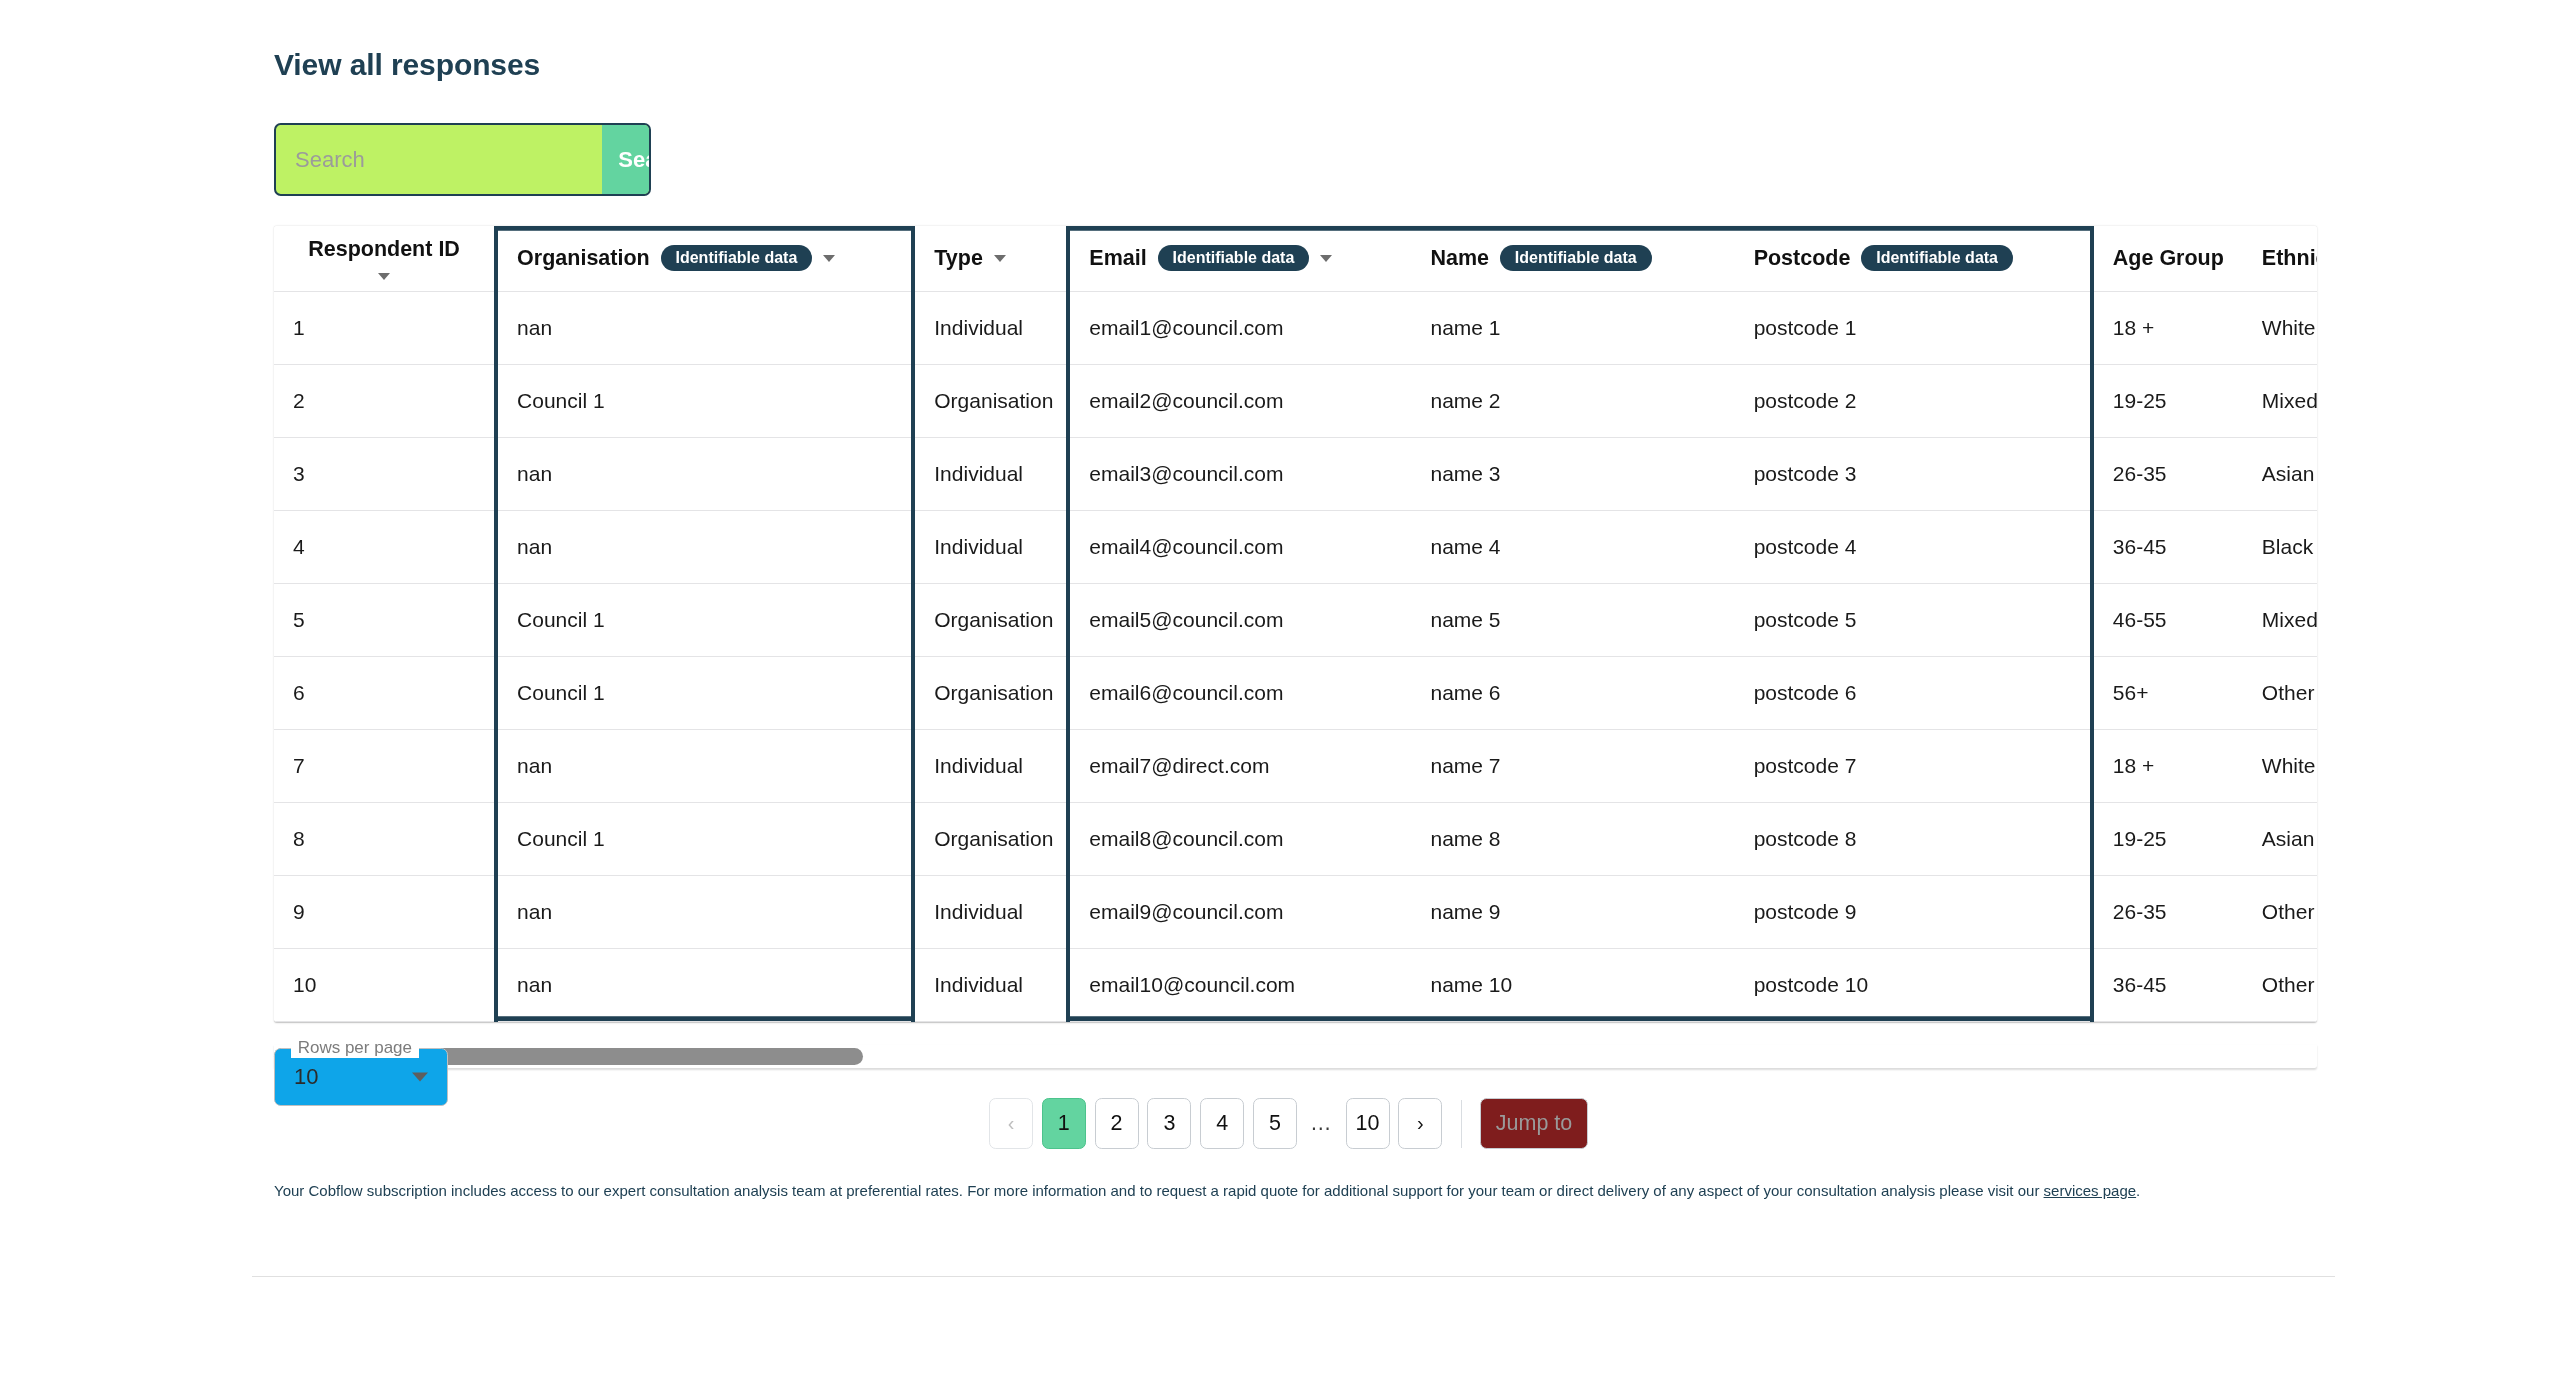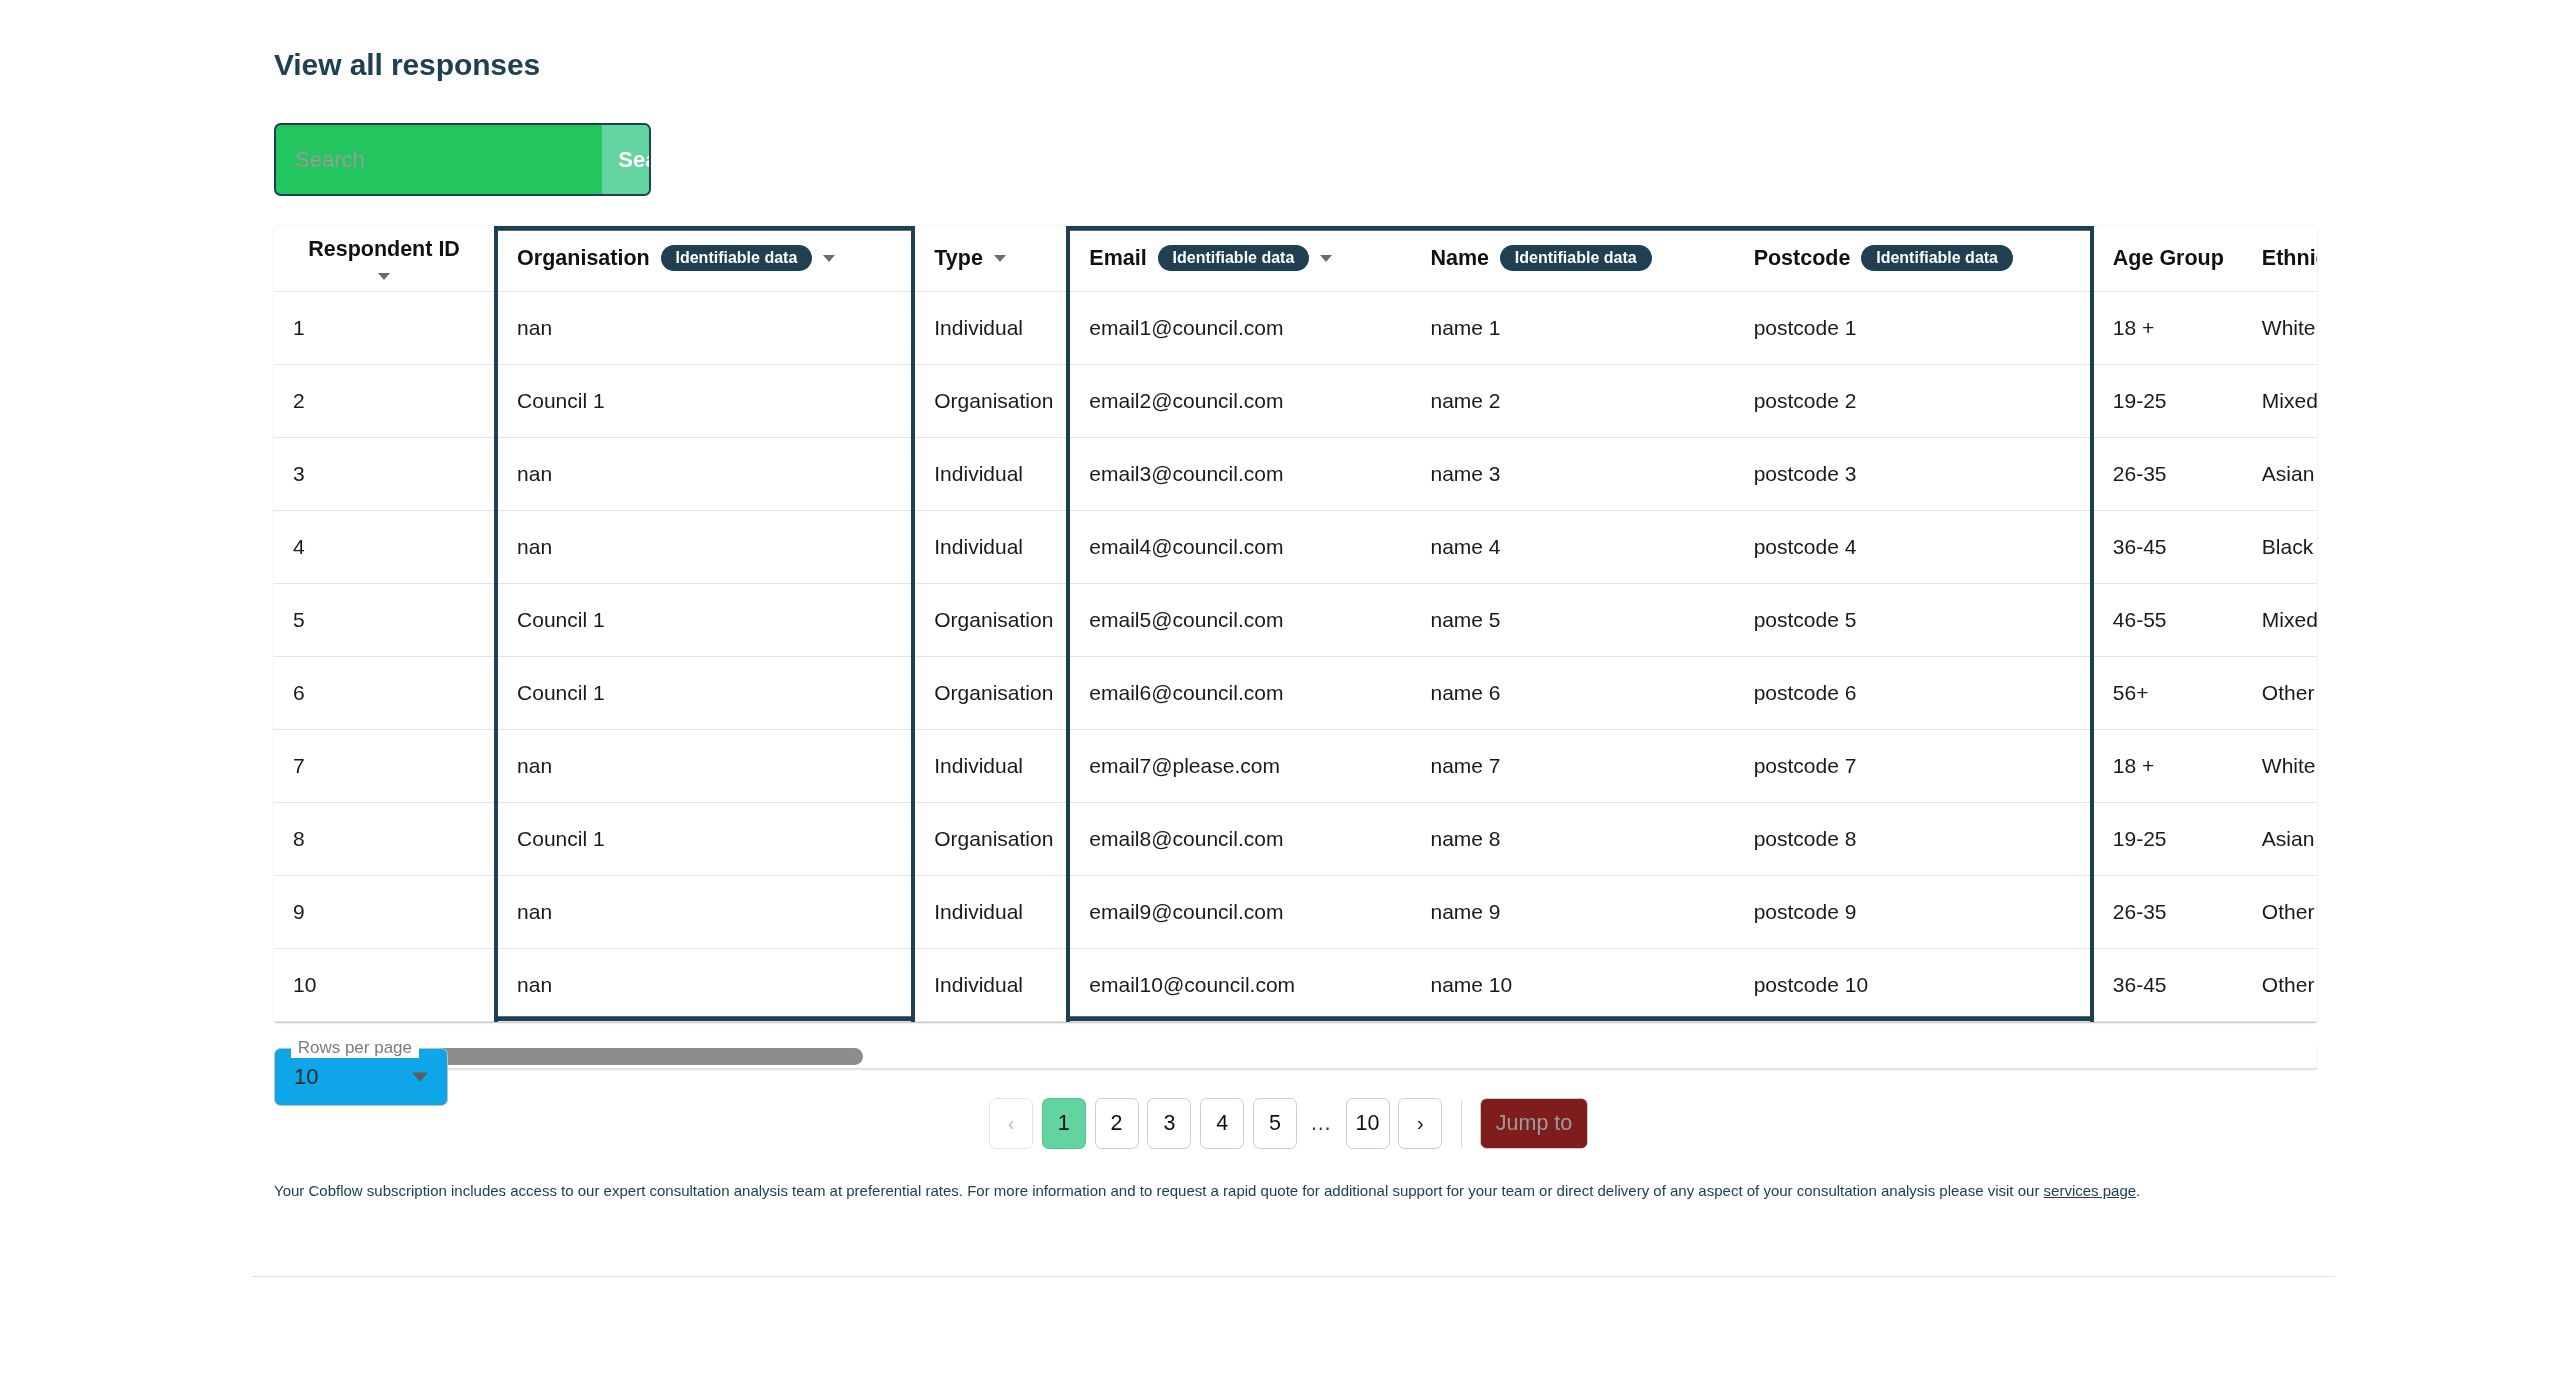--- a/index.html
+++ b/index.html
@@ -27,21 +27,21 @@
   }
 
   
   .toolbar { position: absolute; left: 0; top: 123px; width: 2576px; height: 74px; }
 
   .search-group {
     position: absolute; left: 274px; top: 0;
     width: 377px; height: 73px;
     border: 2px solid #1f4053;
     border-radius: 6.7px;
-    background: #22c55e;
+    background: #bef264;
     display: flex; align-items: stretch;
     overflow: hidden;
   }
   .search-input {
     flex: 1 1 auto;
     border: none; outline: none; background: transparent;
     font-family: "Liberation Sans", sans-serif;
     font-size: 22px;
     color: #333;
     padding: 0 19px;
@@ -435,21 +435,21 @@
             <td class="col-email ident-bottom ident-left">email6@council.com</td>
             <td class="col-name ident-bottom">name 6</td>
             <td class="col-post ident-bottom ident-right">postcode 6</td>
             <td class="col-age">56+</td>
             <td class="col-eth">Other</td>
           </tr>
           <tr>
             <td class="col-id num">7</td>
             <td class="col-org ident-bottom ident-left ident-right">nan</td>
             <td class="col-type">Individual</td>
-            <td class="col-email ident-bottom ident-left">email7@please.com</td>
+            <td class="col-email ident-bottom ident-left">email7@direct.com</td>
             <td class="col-name ident-bottom">name 7</td>
             <td class="col-post ident-bottom ident-right">postcode 7</td>
             <td class="col-age">18 +</td>
             <td class="col-eth">White</td>
           </tr>
           <tr>
             <td class="col-id num">8</td>
             <td class="col-org ident-bottom ident-left ident-right">Council 1</td>
             <td class="col-type">Organisation</td>
             <td class="col-email ident-bottom ident-left">email8@council.com</td>

